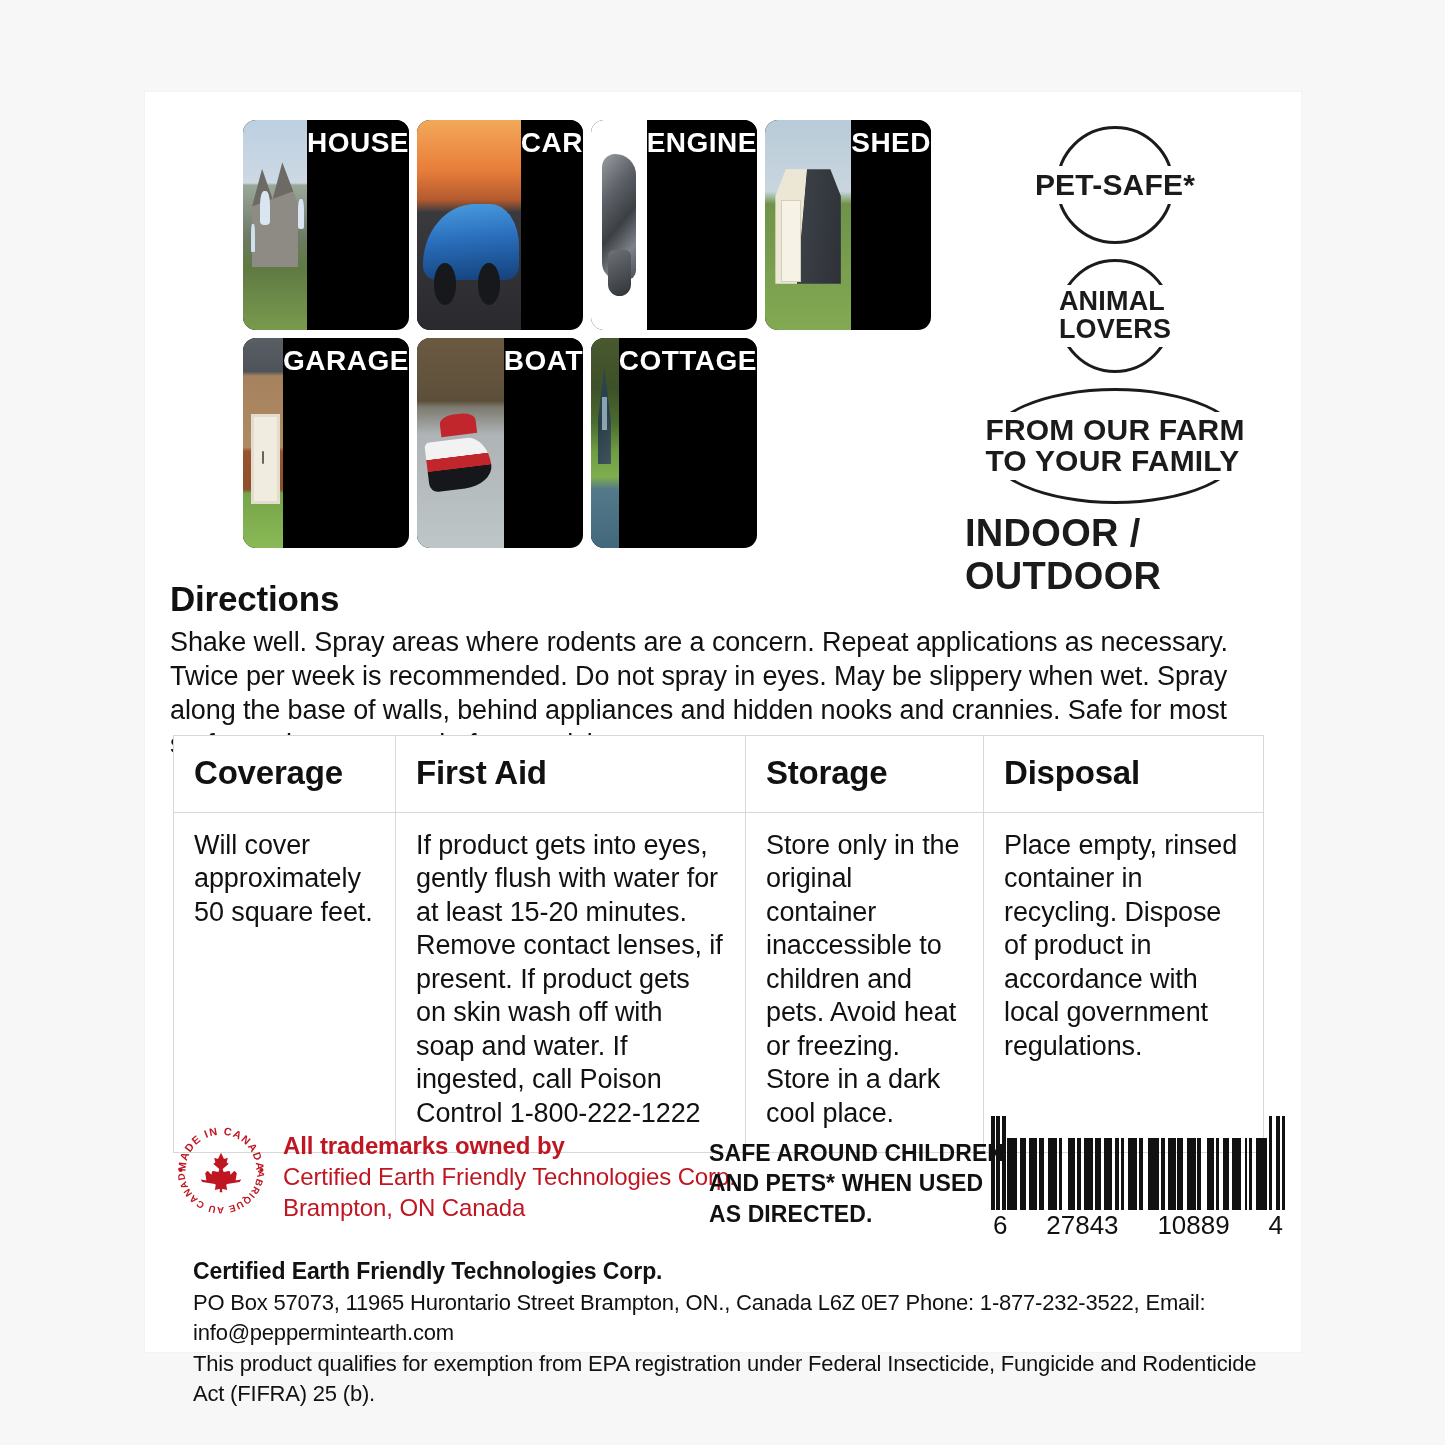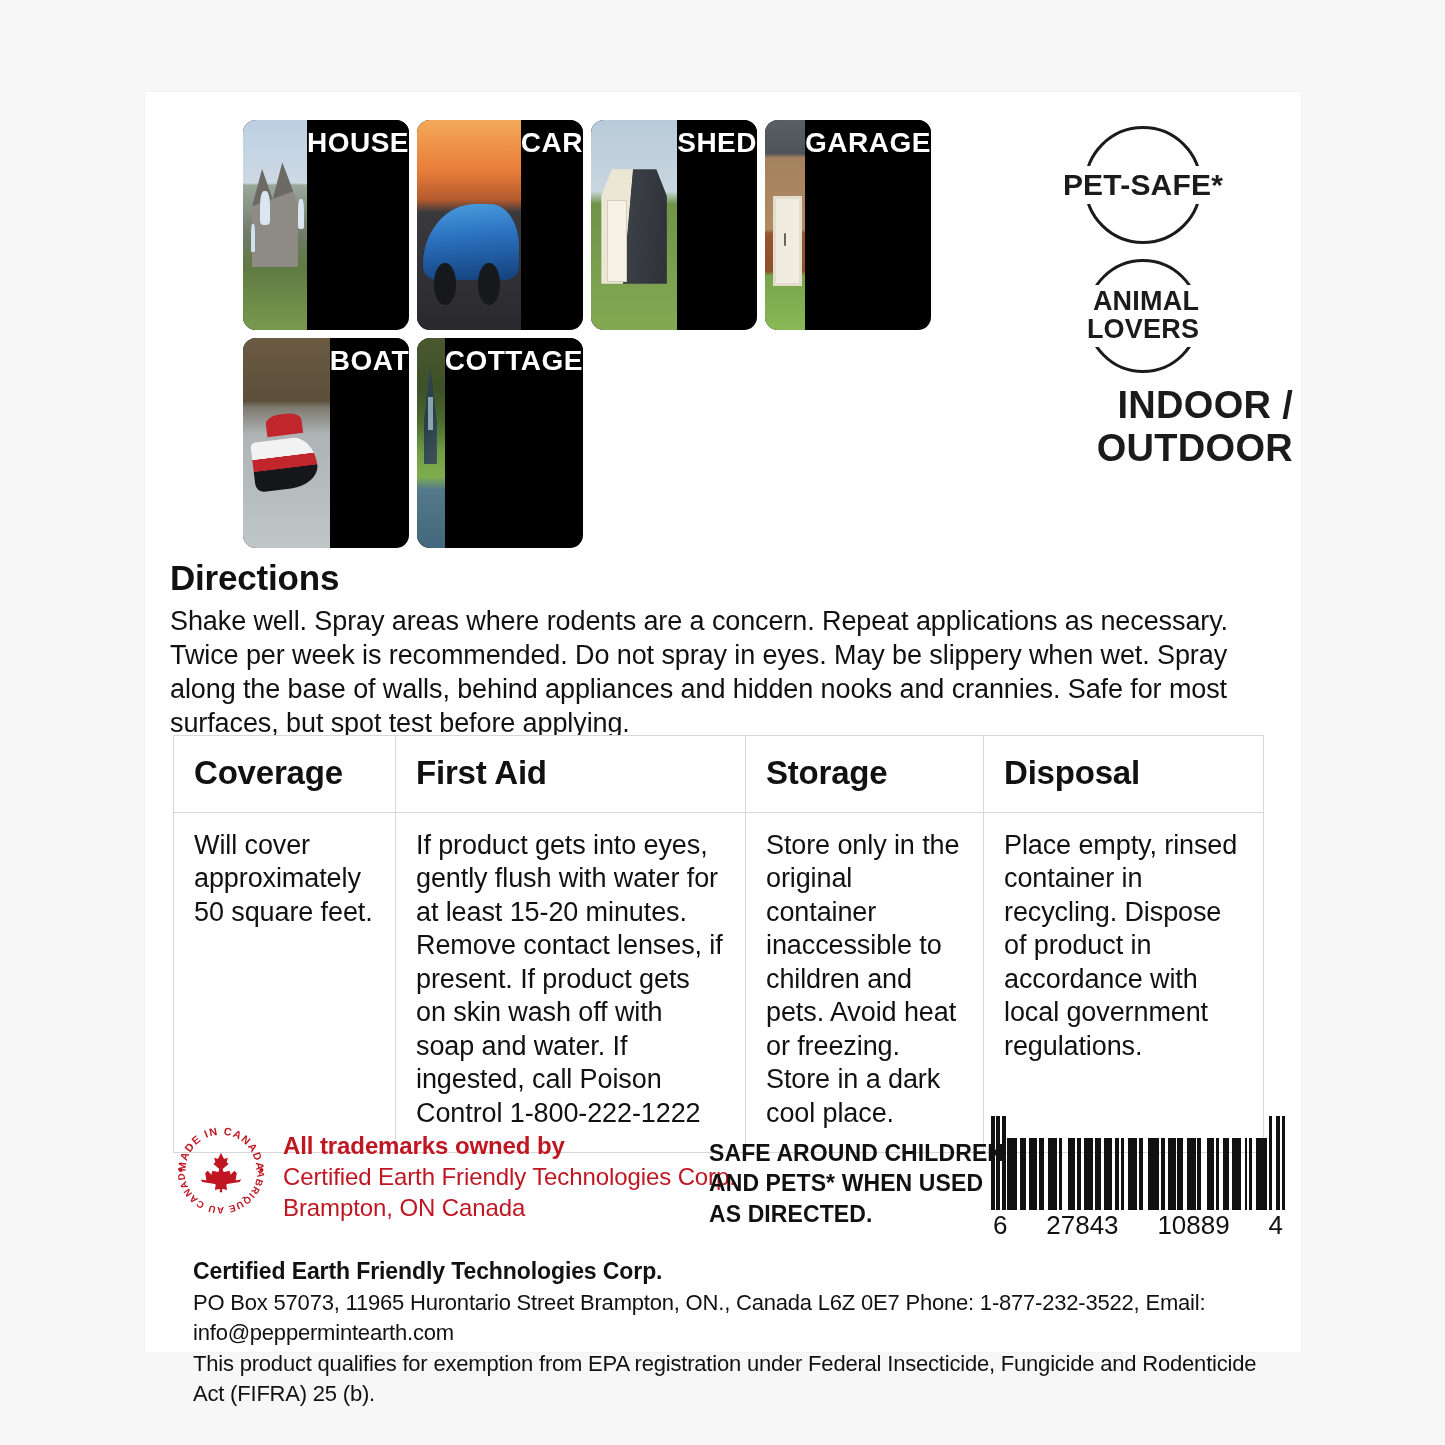--- a/index.html
+++ b/index.html
@@ -193,24 +193,24 @@
   }
   .art-cottage::after {
     content:"";
     position:absolute; left:40%; top:28%; width:18%; height:16%;
     background: #a9c6d4; opacity: .75;
   }
 
   
   .badges {
     position: absolute;
-    left: 848px;   
+    left: 820px;   
     top: 28px;
     width: 300px;
-    text-align: right;
+    text-align: left;
   }
 
   .badge {
     position: relative;
     display: flex;
     align-items: center;
     justify-content: center;
     color: #1b1b1b;
   }
   .badge .ring {
@@ -249,21 +249,21 @@
     font-weight: bold;
     color: #1b1b1b;
     letter-spacing: 0.3px;
     margin-top: 4px;
   }
 
   
   .directions {
     position: absolute;
     left: 25px;   
-    top: 466px;   
+    top: 487px;   
     width: 1110px;
     color: #111;
   }
   .directions h2 {
     margin: 0 0 6px 0;
     font-size: 35px;
     font-weight: bold;
     letter-spacing: -0.2px;
   }
   .directions p {
@@ -401,20 +401,24 @@
       <div class="tile">
         <div class="tile-art art-house"></div>
         <div class="tile-cap">HOUSE</div>
       </div>
 
       <div class="tile">
         <div class="tile-art art-car"></div>
         <div class="tile-cap">CAR</div>
       </div>
 
+      <div class="tile">
+        <div class="tile-art art-engine"></div>
+        <div class="tile-cap">ENGINE</div>
+      </div>
 
       <div class="tile">
         <div class="tile-art art-shed"></div>
         <div class="tile-cap">SHED</div>
       </div>
 
 
       <div class="tile">
         <div class="tile-art art-garage"></div>
         <div class="tile-cap">GARAGE</div>
@@ -440,20 +444,27 @@
       </div>
 
       <div class="badge" id="badge-animal">
         <span class="ring"></span>
         <span class="btxt">
           <span>ANIMAL</span><br>
           <span>LOVERS</span>
         </span>
       </div>
 
+      <div class="badge" id="badge-farm">
+        <span class="ring"></span>
+        <span class="btxt">
+          <span>FROM OUR FARM</span><br>
+          <span>TO YOUR FAMILY</span>
+        </span>
+      </div>
 
       <div class="indoor-outdoor">INDOOR / OUTDOOR</div>
     </div>
 
     <div class="directions">
       <h2>Directions</h2>
       <p>Shake well. Spray areas where rodents are a concern. Repeat applications as necessary. Twice per week is recommended. Do not spray in eyes. May be slippery when wet. Spray along the base of walls, behind appliances and hidden nooks and crannies. Safe for most surfaces, but spot test before applying.</p>
     </div>
 
     <table class="info-table">

